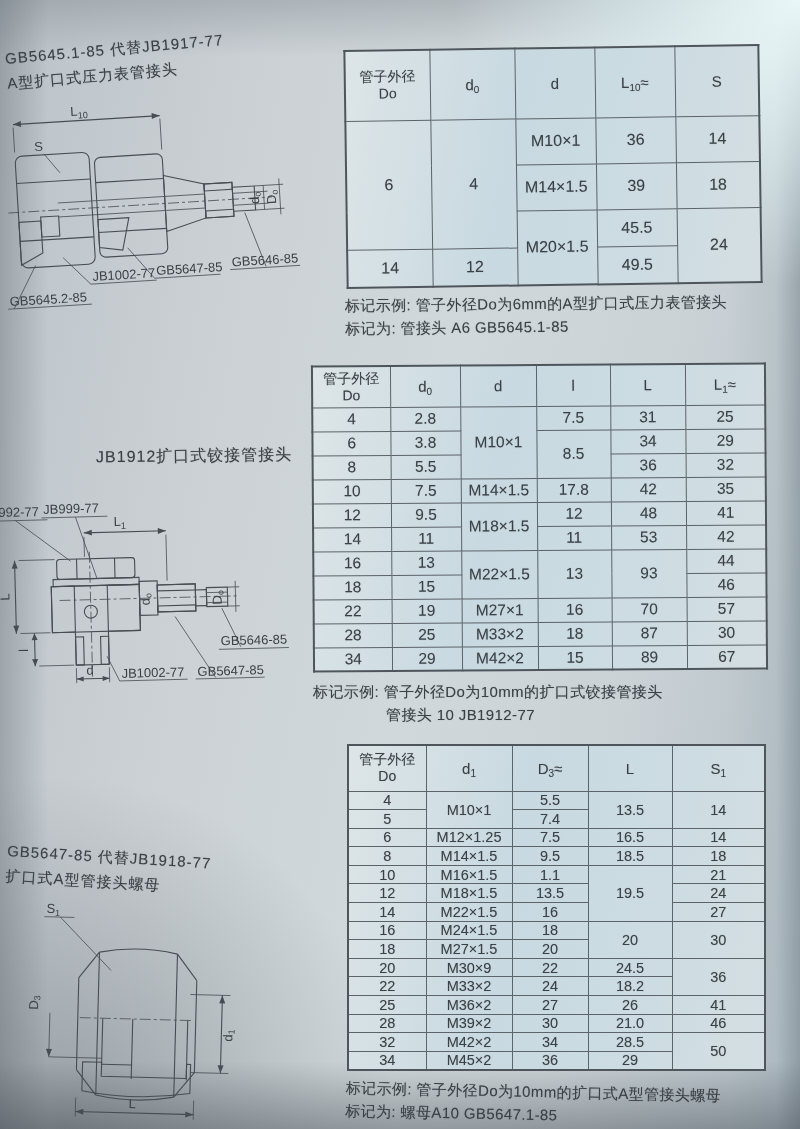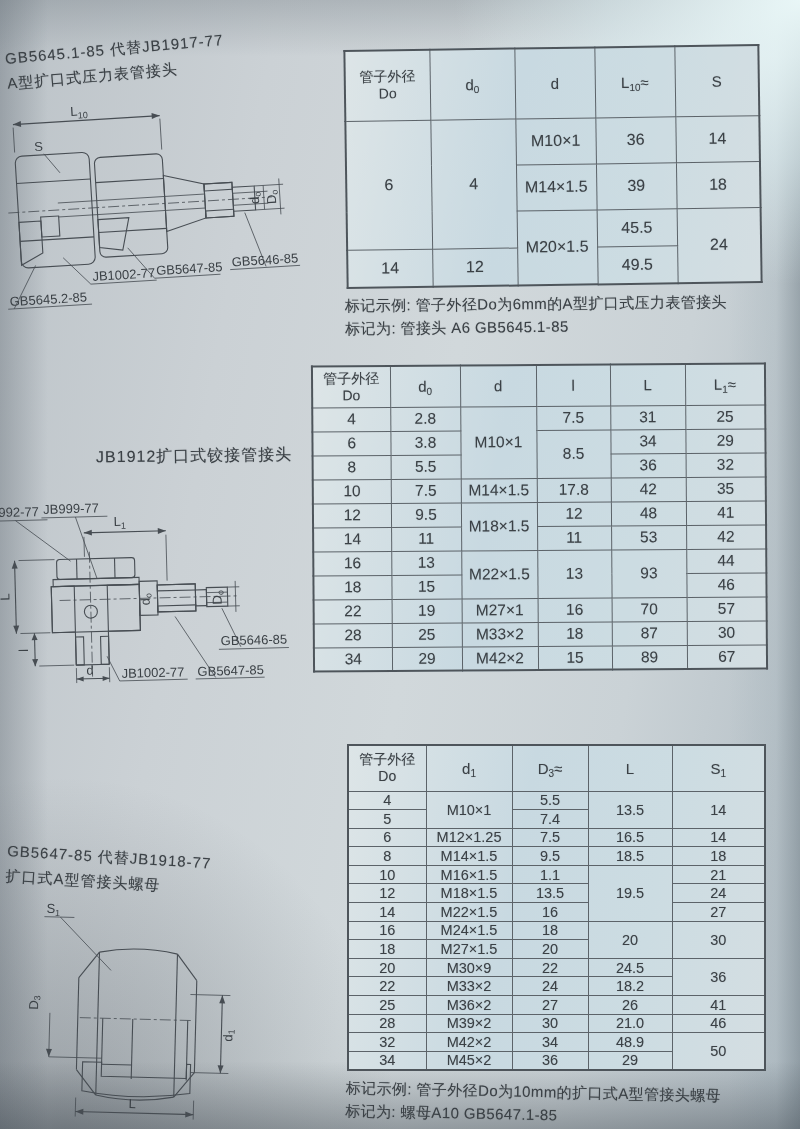--- a/index.html
+++ b/index.html
@@ -385,20 +385,24 @@
           <td>34</td>
           <td>29</td>
           <td>M42×2</td>
           <td>15</td>
           <td>89</td>
           <td>67</td>
         </tr>
       </tbody>
     </table>
 
+  <div class="abs cap cap2 txt">
+    <div class="ln1">标记示例: 管子外径Do为10mm的扩口式铰接管接头</div>
+    <div class="ln2">管接头 10 JB1912-77</div>
+  </div>
 
   <div class="abs title3 txt">
     <div>GB5647-85 代替JB1918-77</div>
     <div>扩口式A型管接头螺母</div>
   </div>
 
   <svg class="fig svg3" width="265" height="234" viewBox="0 0 265 234">
     <defs>
       <pattern id="h3" width="9" height="9" patternUnits="userSpaceOnUse" patternTransform="rotate(45)">
         <line x1="0" y1="0" x2="0" y2="9" stroke="#575d63" stroke-width="1.1"></line>
@@ -548,21 +552,21 @@
           <td>28</td>
           <td>M39×2</td>
           <td>30</td>
           <td>21.0</td>
           <td>46</td>
         </tr>
         <tr>
           <td>32</td>
           <td>M42×2</td>
           <td>34</td>
-          <td>48.9</td>
+          <td>28.5</td>
           <td rowspan="2">50</td>
         </tr>
         <tr>
           <td>34</td>
           <td>M45×2</td>
           <td>36</td>
           <td>29</td>
         </tr>
       </tbody>
     </table>

